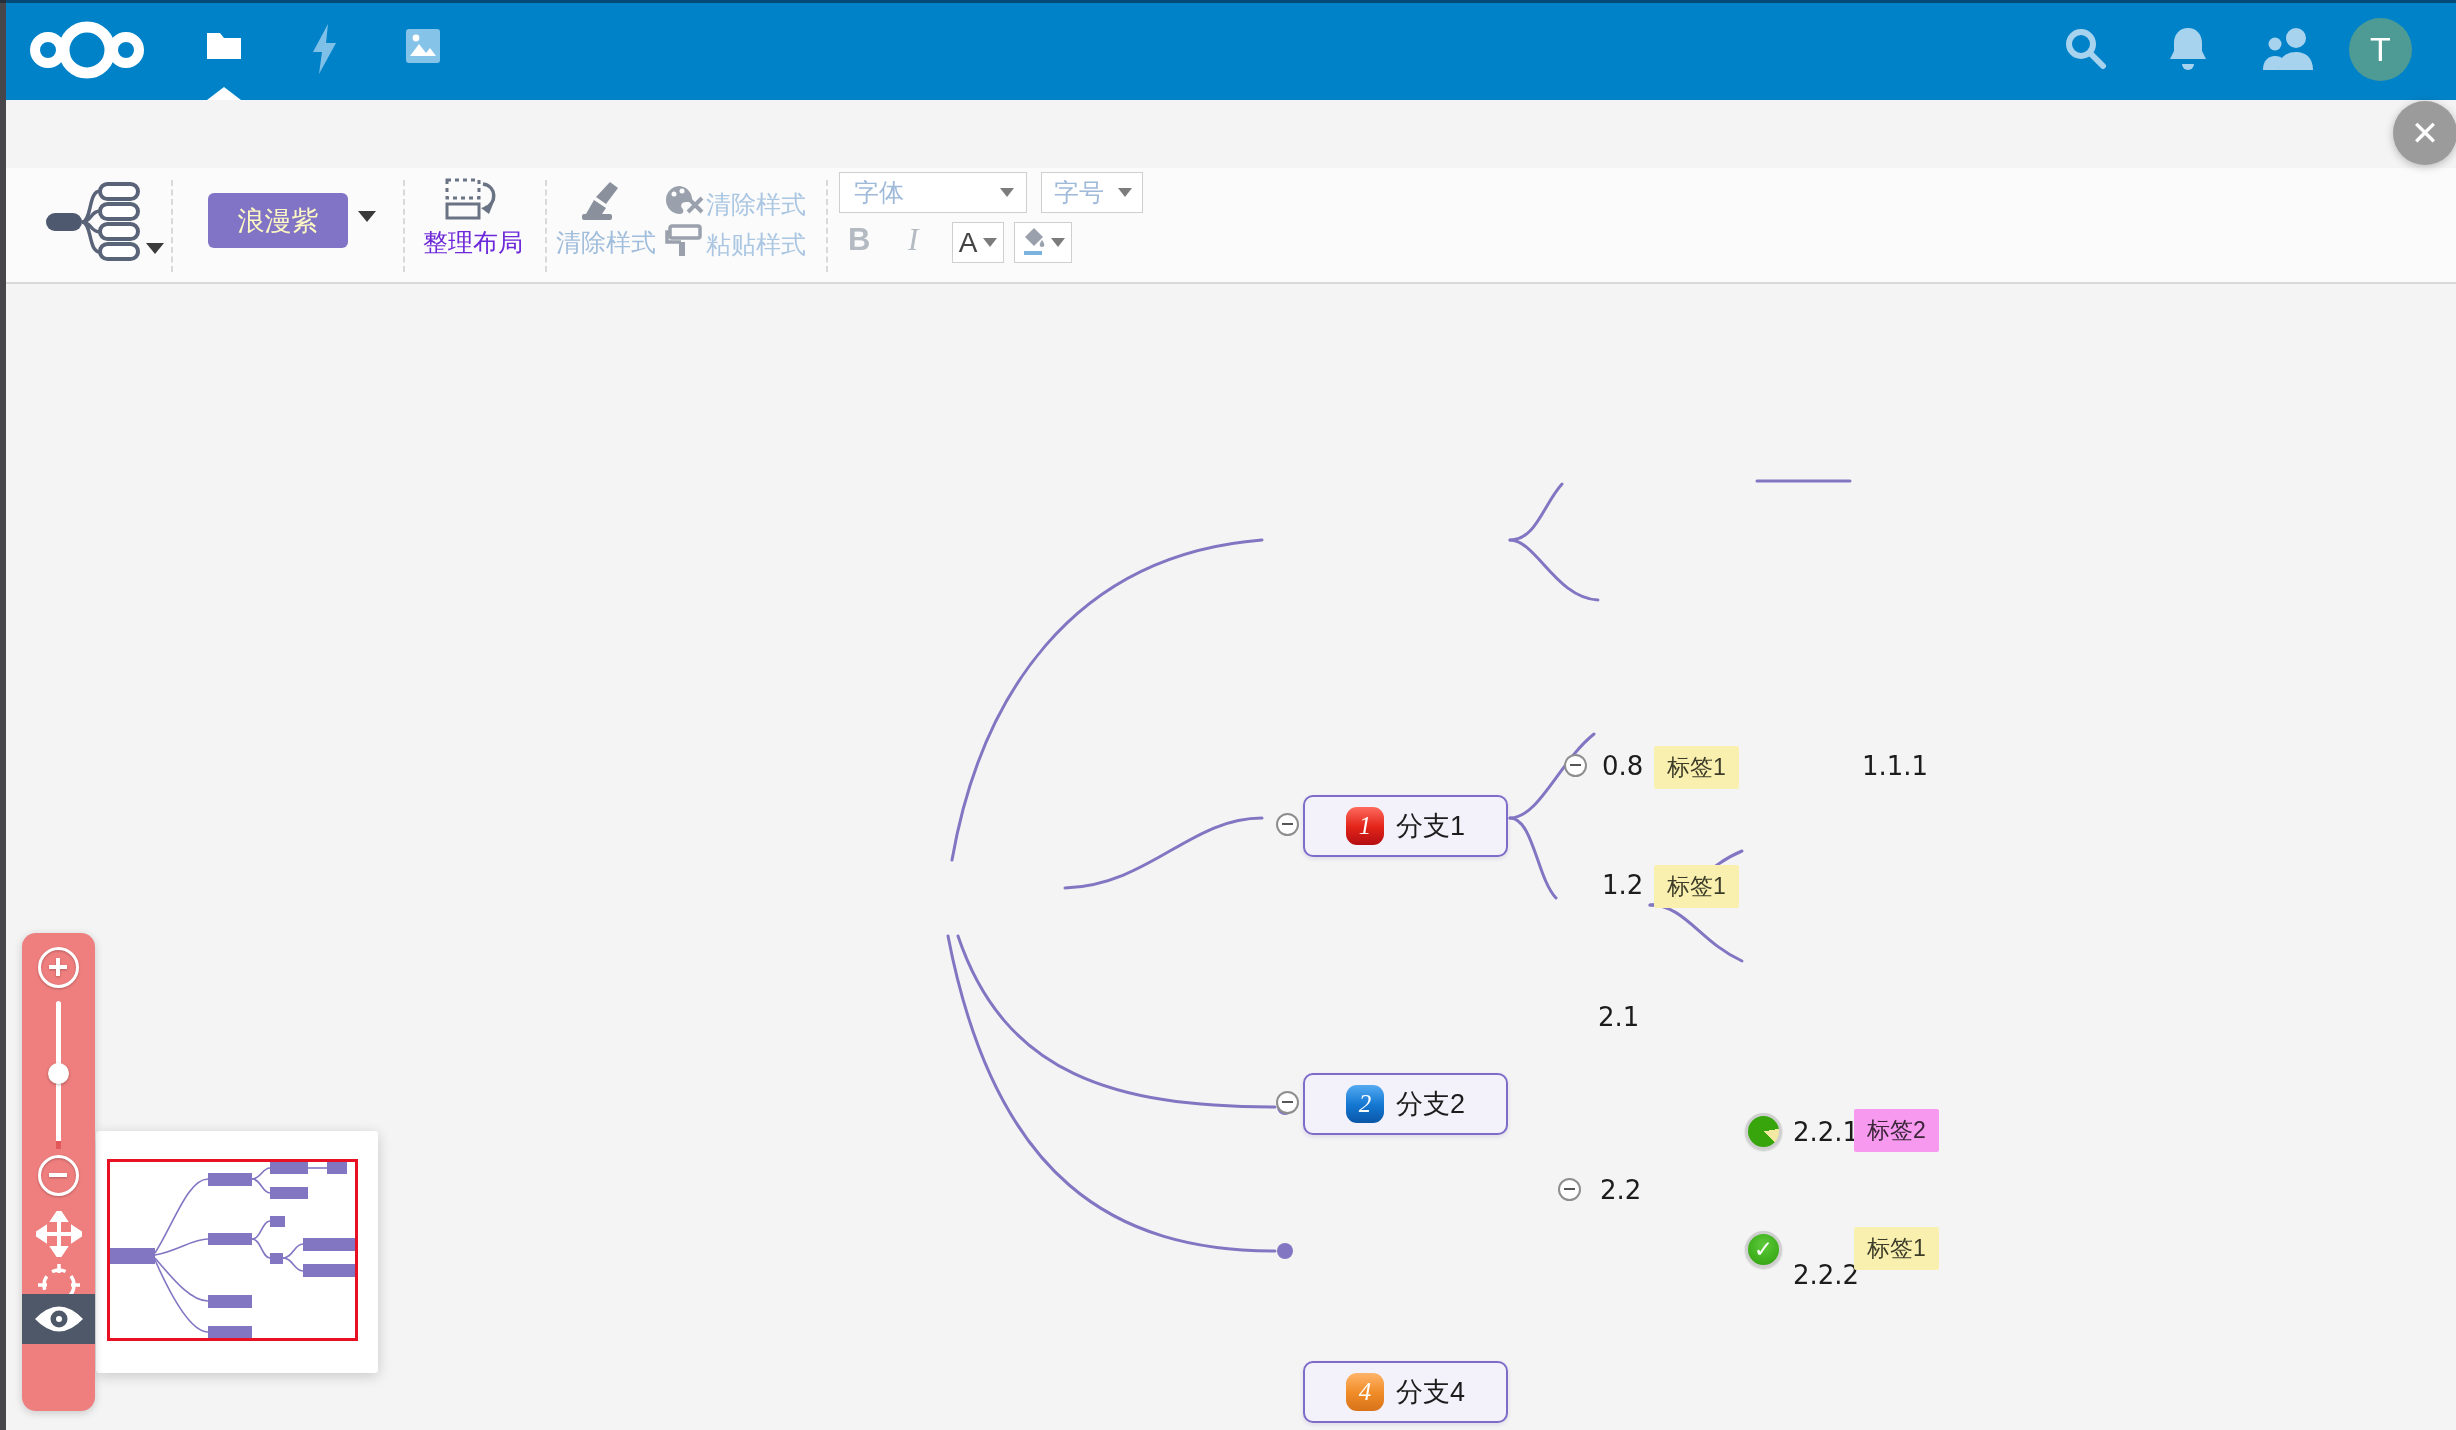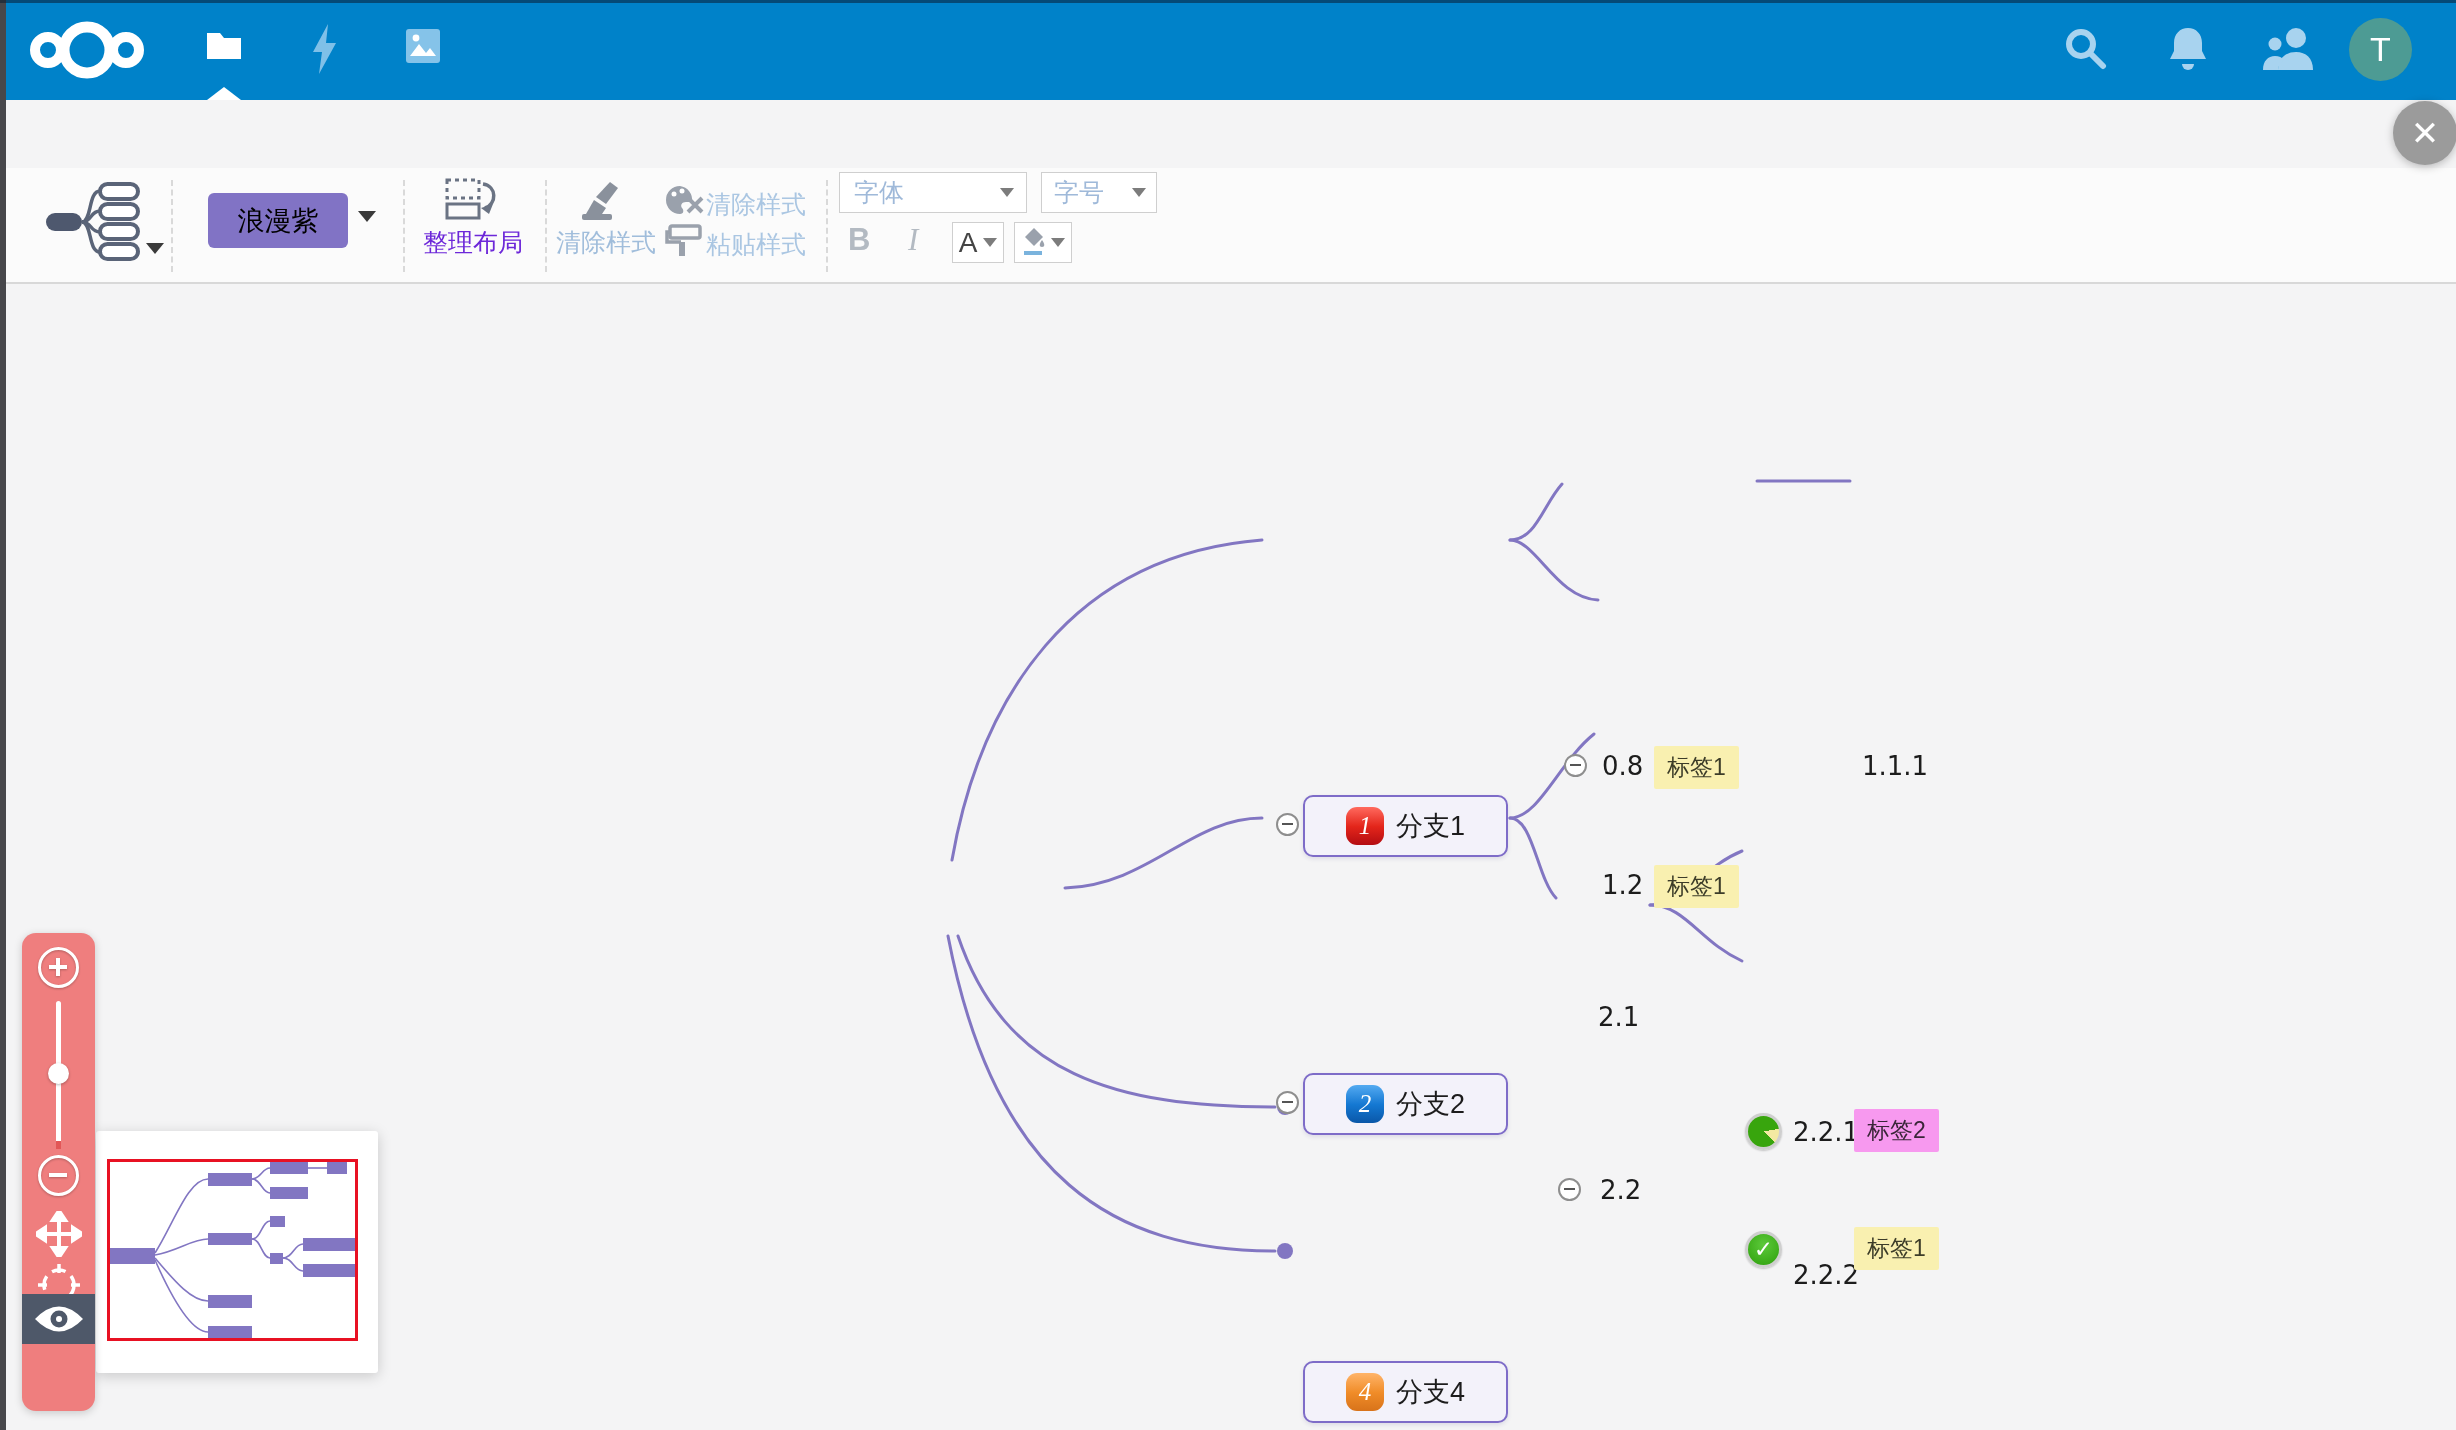--- a/index.html
+++ b/index.html
@@ -30,21 +30,21 @@
     background:#9b9b9b;box-shadow:0 2px 8px rgba(0,0,0,.25);display:flex;align-items:center;justify-content:center;
     color:#fff;font-size:34px;cursor:pointer;z-index:45;}
 
   
   #toolbar{left:0;top:168px;width:2456px;height:116px;background:#fbfbfb;border-bottom:2px solid #d8d8d8;z-index:20;}
   .sep{position:absolute;top:12px;height:92px;border-left:2px dashed #d9d9d9;}
   .tool-label{position:absolute;font-size:25px;white-space:nowrap;}
   .caret{display:inline-block;width:0;height:0;border-left:9px solid transparent;border-right:9px solid transparent;border-top:11px solid #3a3a3a;}
   .caret.sm{border-left-width:7px;border-right-width:7px;border-top-width:9px;border-top-color:#7c7c7c;}
   #theme-btn{position:absolute;left:208px;top:25px;width:140px;height:55px;background:#8173c5;border-radius:6px;
-    color:#000000;font-size:27px;display:flex;align-items:center;justify-content:center;cursor:pointer;}
+    color:#fef9c3;font-size:27px;display:flex;align-items:center;justify-content:center;cursor:pointer;}
   .selbox{position:absolute;background:#fff;border:1px solid #cfcfcf;display:flex;align-items:center;cursor:pointer;}
   .ph{color:#9fb9d9;font-size:25px;}
 
   
   #canvas{left:0;top:284px;width:2456px;height:1146px;}
   #edges{position:absolute;left:0;top:0;z-index:1;}
   .node-root{position:absolute;left:835px;top:571px;width:230px;height:82px;background:#8379c8;border-radius:13px;
     display:flex;align-items:center;justify-content:center;color:#fff;font-size:31px;z-index:3;cursor:pointer;}
   .node-branch{position:absolute;left:1303px;width:205px;height:62px;background:#f3f2fa;border:2.5px solid #7e6cc8;
     border-radius:10px;display:flex;align-items:center;justify-content:center;gap:12px;z-index:3;cursor:pointer;
@@ -210,21 +210,21 @@
         <rect x="15" y="18" width="6" height="14" fill="#9aa1ac"></rect>
       </svg>
     </span>
     <span class="tool-label" style="left:706px;top:60px;color:#aac6e2;">粘贴样式</span>
     <span class="sep" style="left:826px;"></span>
 
     <div class="selbox" style="left:839px;top:4px;width:188px;height:41px;">
       <span class="ph" style="margin-left:14px;flex:1;">字体</span>
       <span class="caret sm" style="margin-right:12px;"></span>
     </div>
-    <div class="selbox" style="left:1041px;top:4px;width:116px;height:41px;">
+    <div class="selbox" style="left:1041px;top:4px;width:102px;height:41px;">
       <span class="ph" style="margin-left:12px;flex:1;">字号</span>
       <span class="caret sm" style="margin-right:10px;"></span>
     </div>
 
     <span class="tool-label" style="left:848px;top:54px;font-size:31px;font-weight:bold;color:#b3bac2;">B</span>
     <span class="tool-label" style="left:908px;top:54px;font-size:31px;font-style:italic;font-family:'Liberation Serif',serif;color:#b3bac2;">I</span>
     <div class="selbox" style="left:952px;top:54px;width:52px;height:41px;justify-content:center;gap:6px;">
       <span style="font-size:28px;color:#444;">A</span>
       <span class="caret sm"></span>
     </div>

